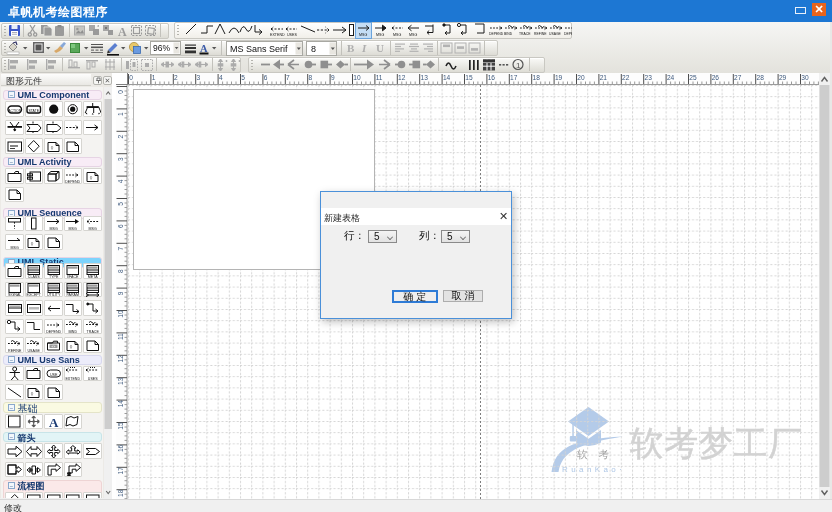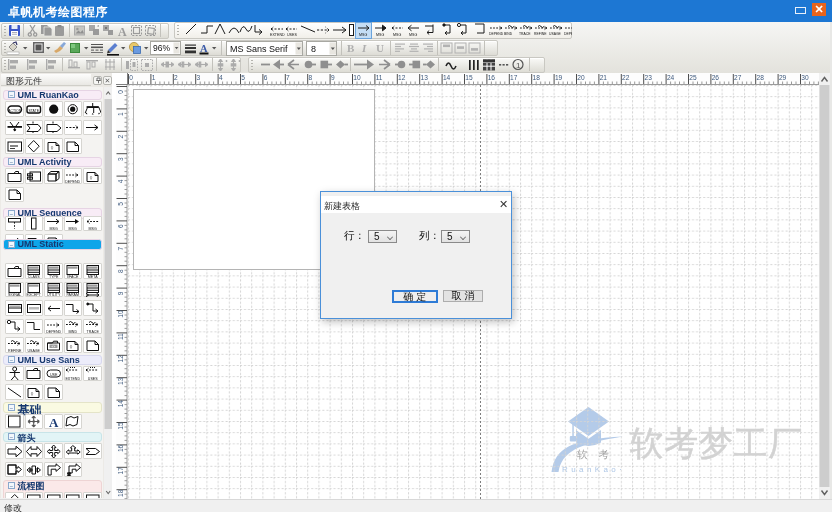--- a/index.html
+++ b/index.html
@@ -338,21 +338,21 @@
 <div class="abs" style="left:92px;top:1.5px;width:9px;height:9px;border:1px solid #b5b5b0;border-radius:2px;background:#f6f6f4">
       <svg width="7" height="7" viewBox="0 0 7 7" style="position:absolute;left:0.5px;top:0">
         <path d="M2,1 h3 v2.5 h-3 z M1.2,3.5 h4.6 M3.5,3.5 v2.8" stroke="#666" fill="none" stroke-width="0.9"></path>
       </svg>
     </div>
 <div class="abs" style="left:102px;top:1.5px;width:9px;height:9px;border:1px solid #b5b5b0;border-radius:2px;background:#f6f6f4;font-size:7px;line-height:7.5px;text-align:center;color:#666">✕</div>
 </div>
 <div class="abs" style="left:1px;top:87px;width:102px;height:411px;background:#f4f3f1"></div>
 <div class="abs" style="left:3px;top:89.5px;width:99px;height:10.5px;background:#f8ecf6;border:1px solid #e6d4e4;border-radius:3px">
 <div class="abs" style="left:4px;top:0.5px;width:7px;height:7px;border:1px solid #8aa8cc;background:#f2f7fc;font-size:6px;line-height:6px;text-align:center;color:#4a6a9a">−</div>
-<div class="abs" style="left:13.5px;top:-0.8px;font-size:9px;font-weight:bold;color:#16386f;white-space:nowrap">UML RuanKao</div>
+<div class="abs" style="left:13.5px;top:-0.8px;font-size:9px;font-weight:bold;color:#16386f;white-space:nowrap">UML Component</div>
 </div>
 <div class="abs" style="left:5.0px;top:101.3px;width:18.5px;height:15.5px;background:#fff;border:1px solid #d6d5d1;border-radius:1px"></div>
 <svg style="position:absolute;left:5.5px;top:101.8px" width="17.5" height="14.5" viewBox="0 0 17.5 14.5">
     <rect x="2" y="4" width="13.5" height="7" rx="3.5" stroke="#111" fill="none" stroke-width="1.4"></rect>
     <text x="8.7" y="9.6" font-size="3.4" text-anchor="middle" fill="#111">ACTION</text>
   </svg>
 <div class="abs" style="left:24.6px;top:101.3px;width:18.5px;height:15.5px;background:#fff;border:1px solid #d6d5d1;border-radius:1px"></div>
 <svg style="position:absolute;left:25.1px;top:101.8px" width="17.5" height="14.5" viewBox="0 0 17.5 14.5">
     <rect x="2" y="4" width="13.5" height="7" rx="2" stroke="#111" fill="none" stroke-width="1.4"></rect>
     <text x="8.7" y="9.6" font-size="3.4" text-anchor="middle" fill="#111">STATE</text>
@@ -489,21 +489,21 @@
 <svg style="position:absolute;left:25.1px;top:234.5px" width="17.5" height="14.5" viewBox="0 0 17.5 14.5">
     <path d="M3,3.5 h8 l3,3 v6 h-11 z" stroke="#111" fill="none" stroke-width="1"></path>
     <path d="M11,3.5 v3 h3" stroke="#111" fill="none" stroke-width="1"></path>
     <text x="7" y="9.5" font-size="4" text-anchor="middle" fill="#111">〈〉</text>
   </svg>
 <div class="abs" style="left:44.2px;top:234.0px;width:18.5px;height:15.5px;background:#fff;border:1px solid #d6d5d1;border-radius:1px"></div>
 <svg style="position:absolute;left:44.7px;top:234.5px" width="17.5" height="14.5" viewBox="0 0 17.5 14.5">
     <path d="M3,3 h8 l3.5,3.5 v6 h-11.5 z" stroke="#111" fill="none" stroke-width="1"></path>
     <path d="M11,3 v3.5 h3.5" stroke="#111" fill="none" stroke-width="1"></path>
   </svg>
-<div class="abs" style="left:3px;top:239px;width:99px;height:10.5px;background:#0ea5e9;border:1px solid #e6d4e4;border-radius:3px">
+<div class="abs" style="left:3px;top:257px;width:99px;height:10.5px;background:#7dd3fc;border:1px solid #e6d4e4;border-radius:3px">
 <div class="abs" style="left:4px;top:0.5px;width:7px;height:7px;border:1px solid #8aa8cc;background:#f2f7fc;font-size:6px;line-height:6px;text-align:center;color:#4a6a9a">−</div>
 <div class="abs" style="left:13.5px;top:-0.8px;font-size:9px;font-weight:bold;color:#16386f;white-space:nowrap">UML Static</div>
 </div>
 <div class="abs" style="left:5.0px;top:263.4px;width:18.5px;height:15.5px;background:#fff;border:1px solid #d6d5d1;border-radius:1px"></div>
 <svg style="position:absolute;left:5.5px;top:263.9px" width="17.5" height="14.5" viewBox="0 0 17.5 14.5">
     <path d="M2,4.5 h6 l1.5,-2 h3 v2 M2,4.5 v8 h13 v-8 z" stroke="#111" fill="none" stroke-width="1"></path>
   </svg>
 <div class="abs" style="left:24.6px;top:263.4px;width:18.5px;height:15.5px;background:#fff;border:1px solid #d6d5d1;border-radius:1px"></div>
 <svg style="position:absolute;left:25.1px;top:263.9px" width="17.5" height="14.5" viewBox="0 0 17.5 14.5">
     <rect x="3" y="1.5" width="11.5" height="9" stroke="#111" fill="none" stroke-width="1"></rect>
@@ -685,21 +685,21 @@
     <path d="M11,3.5 v3 h3" stroke="#111" fill="none" stroke-width="1"></path>
     <text x="7" y="9.5" font-size="4" text-anchor="middle" fill="#111">〈〉</text>
   </svg>
 <div class="abs" style="left:44.2px;top:384.3px;width:18.5px;height:15.5px;background:#fff;border:1px solid #d6d5d1;border-radius:1px"></div>
 <svg style="position:absolute;left:44.7px;top:384.8px" width="17.5" height="14.5" viewBox="0 0 17.5 14.5">
     <path d="M3,3 h8 l3.5,3.5 v6 h-11.5 z" stroke="#111" fill="none" stroke-width="1"></path>
     <path d="M11,3 v3.5 h3.5" stroke="#111" fill="none" stroke-width="1"></path>
   </svg>
 <div class="abs" style="left:3px;top:402.0px;width:99px;height:10.5px;background:#fafae2;border:1px solid #e4e4c8;border-radius:3px">
 <div class="abs" style="left:4px;top:0.5px;width:7px;height:7px;border:1px solid #8aa8cc;background:#f2f7fc;font-size:6px;line-height:6px;text-align:center;color:#4a6a9a">−</div>
-<div class="abs" style="left:13.5px;top:-0.8px;font-size:12px;font-weight:bold;color:#16386f;white-space:nowrap">基础</div>
+<div class="abs" style="left:13.5px;top:-0.8px;font-size:10px;font-weight:normal;color:#16386f;white-space:nowrap">基础</div>
 </div>
 <div class="abs" style="left:5.0px;top:413.6px;width:18.5px;height:15.5px;background:#fff;border:1px solid #d6d5d1;border-radius:1px"></div>
 <svg style="position:absolute;left:5.5px;top:414.1px" width="17.5" height="14.5" viewBox="0 0 17.5 14.5">
     <rect x="2.5" y="2" width="11.5" height="11" stroke="#111" fill="none" stroke-width="1"></rect>
   </svg>
 <div class="abs" style="left:24.6px;top:413.6px;width:18.5px;height:15.5px;background:#fff;border:1px solid #d6d5d1;border-radius:1px"></div>
 <svg style="position:absolute;left:25.1px;top:414.1px" width="17.5" height="14.5" viewBox="0 0 17.5 14.5">
     <path d="M8.7,2 v11 M3,7.5 h11.4 M8.7,2 l-1.8,2.2 M8.7,2 l1.8,2.2 M8.7,13 l-1.8,-2.2 M8.7,13 l1.8,-2.2 M3,7.5 l2.2,-1.8 M3,7.5 l2.2,1.8 M14.4,7.5 l-2.2,-1.8 M14.4,7.5 l-2.2,1.8" stroke="#555" fill="none" stroke-width="1.1"></path>
     <circle cx="8.7" cy="7.5" r="1.3" fill="#555"></circle>
   </svg>
@@ -1118,21 +1118,21 @@
   </svg>
 <div class="abs" style="left:818.5px;top:73px;width:11px;height:426px;background:#f0f0f0">
 <svg width="11" height="426" viewBox="0 0 11 426" style="position:absolute;left:0;top:0">
 <path d="M2.5,8.5 L5.5,4.5 L8.5,8.5" fill="none" stroke="#606060" stroke-width="1.4"></path>
 <rect x="0.5" y="12" width="10" height="402" fill="#cdcdcd"></rect>
 <path d="M2.5,417.5 L5.5,421.5 L8.5,417.5" fill="none" stroke="#606060" stroke-width="1.4"></path>
 </svg>
   </div>
 <div class="abs" style="left:829.5px;top:22px;width:2.5px;height:490px;background:#e8e8e6"></div>
 <div class="abs" style="left:320px;top:190.5px;width:192px;height:128px;background:#f0f0f0;border:1px solid #4a90d9;box-shadow:2px 3px 8px rgba(0,0,0,0.25)">
-<div class="abs" style="left:0;top:4px;width:190px;height:17px;background:#fff">
+<div class="abs" style="left:0;top:16px;width:190px;height:17px;background:#fff">
 <div class="abs" style="left:3px;top:4px;font-size:9px;color:#222">新建表格</div>
 <div class="abs" style="left:178px;top:2.5px;font-size:11px;color:#333">✕</div>
 </div>
 <div class="abs" style="left:23px;top:37.5px;font-size:10.5px;color:#111">行：</div>
 <div class="abs" style="left:47px;top:38px;width:28.5px;height:13.5px;background:linear-gradient(#f4f4f4,#e2e2e2);border:1px solid #8a8a8a">
 <div class="abs" style="left:5px;top:0.5px;font-size:10px;color:#111">5</div>
 <div class="abs" style="left:18px;top:3.5px;width:6px;height:6px;border-right:1.3px solid #555;border-bottom:1.3px solid #555;transform:rotate(45deg) scale(0.7,0.7);transform-origin:center"></div>
 </div>
 <div class="abs" style="left:98px;top:37.5px;font-size:10.5px;color:#111">列：</div>
 <div class="abs" style="left:120px;top:38px;width:28.5px;height:13.5px;background:linear-gradient(#f4f4f4,#e2e2e2);border:1px solid #8a8a8a">

